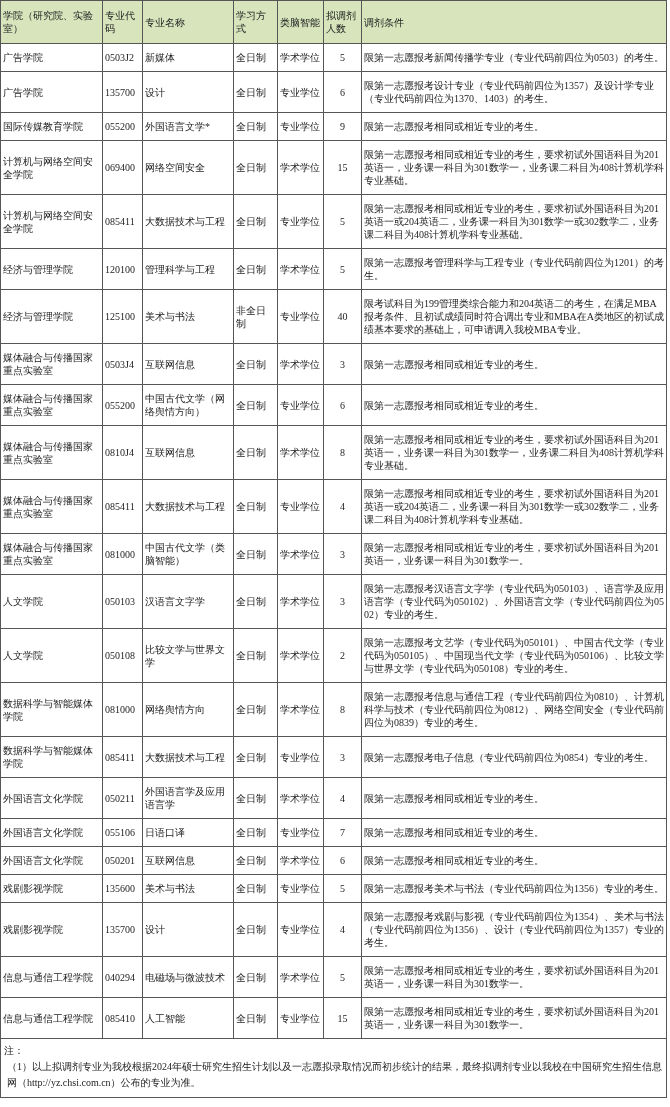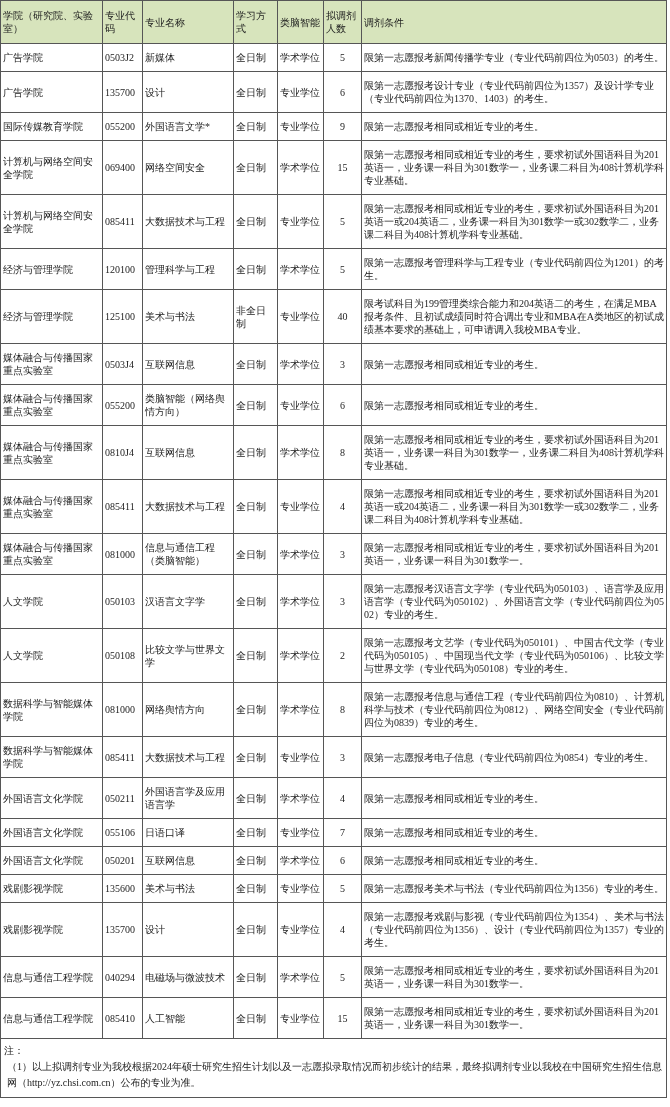--- a/index.html
+++ b/index.html
@@ -150,21 +150,21 @@
     <td>0503J4</td>
     <td>互联网信息</td>
     <td>全日制</td>
     <td>学术学位</td>
     <td class="quota">3</td>
     <td>限第一志愿报考相同或相近专业的考生。</td>
   </tr>
         <tr>
     <td>媒体融合与传播国家重点实验室</td>
     <td>055200</td>
-    <td>类脑智能（网络舆情方向）</td>
+    <td>中国古代文学（网络舆情方向）</td>
     <td>全日制</td>
     <td>专业学位</td>
     <td class="quota">6</td>
     <td>限第一志愿报考相同或相近专业的考生。</td>
   </tr>
         <tr>
     <td>媒体融合与传播国家重点实验室</td>
     <td>0810J4</td>
     <td>互联网信息</td>
     <td>全日制</td>
@@ -177,21 +177,21 @@
     <td>085411</td>
     <td>大数据技术与工程</td>
     <td>全日制</td>
     <td>专业学位</td>
     <td class="quota">4</td>
     <td>限第一志愿报考相同或相近专业的考生，要求初试外国语科目为201英语一或204英语二，业务课一科目为301数学一或302数学二，业务课二科目为408计算机学科专业基础。</td>
   </tr>
         <tr>
     <td>媒体融合与传播国家重点实验室</td>
     <td>081000</td>
-    <td>信息与通信工程（类脑智能）</td>
+    <td>中国古代文学（类脑智能）</td>
     <td>全日制</td>
     <td>学术学位</td>
     <td class="quota">3</td>
     <td>限第一志愿报考相同或相近专业的考生，要求初试外国语科目为201英语一，业务课一科目为301数学一。</td>
   </tr>
         <tr>
     <td>人文学院</td>
     <td>050103</td>
     <td>汉语言文字学</td>
     <td>全日制</td>

